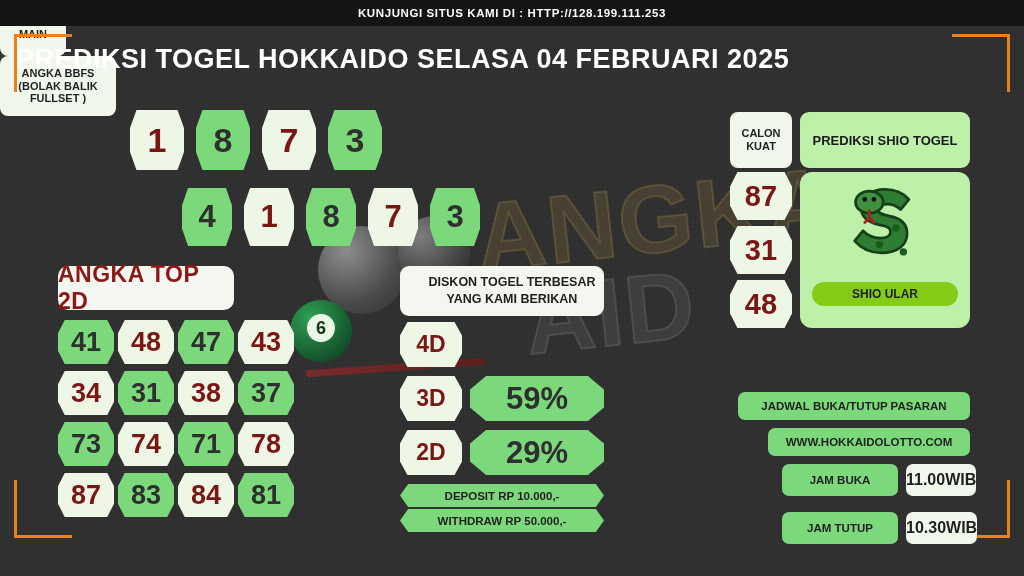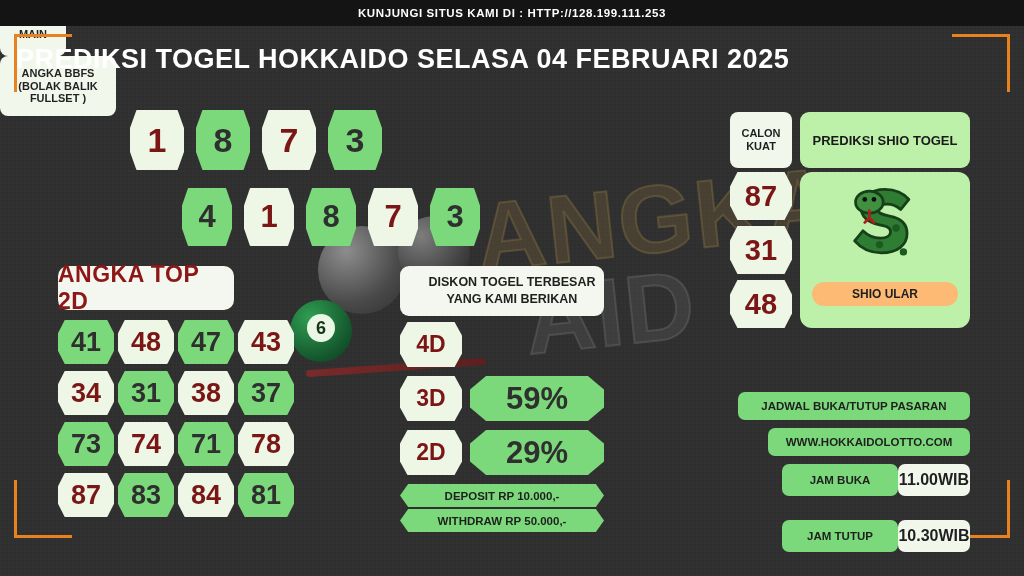--- a/index.html
+++ b/index.html
@@ -154,35 +154,35 @@
 
   #shio-card {
     position: absolute; left: 800px; top: 172px; width: 170px; height: 156px;
     background: #bdf0a8; border-radius: 12px;
     display: flex; flex-direction: column; align-items: center; justify-content: flex-start;
     padding-top: 8px;
   }
   #shio-image { width: 92px; height: 96px; }
   #shio-label {
     width: 146px; height: 24px; margin-top: 6px;
-    background: #fdba74; color: #1f1f1f; border-radius: 12px;
+    background: #84cc16; color: #1f1f1f; border-radius: 12px;
     display: flex; align-items: center; justify-content: center;
     font-size: 12px; font-weight: bold;
   }
 
   #jadwal {
     position: absolute; left: 738px; top: 392px; width: 232px;
   }
   .jadwal-pill {
     background: #7bd97b; color: #1f1f1f; border-radius: 7px;
     height: 28px; display: flex; align-items: center; justify-content: center;
     font-size: 11.5px; font-weight: bold; margin-bottom: 8px;
   }
   .jadwal-pill.site { font-size: 11.5px; margin-left: 30px; }
-  .jadwal-pair { display: flex; margin-bottom: 24px; padding-left: 44px; }
+  .jadwal-pair { display: flex; gap: 8px; margin-bottom: 16px; padding-left: 44px; }
   .jadwal-pair .k {
     flex: 0 0 116px; height: 32px; background: #7bd97b; color: #1f1f1f;
     border-radius: 7px; display: flex; align-items: center; justify-content: center;
     font-size: 11.5px; font-weight: bold;
   }
   .jadwal-pair .v {
     flex: 1; height: 32px; background: #f2f7ec; color: #1f1f1f;
     border-radius: 7px; display: flex; align-items: center; justify-content: center;
     font-size: 16px; font-weight: bold;
   }

